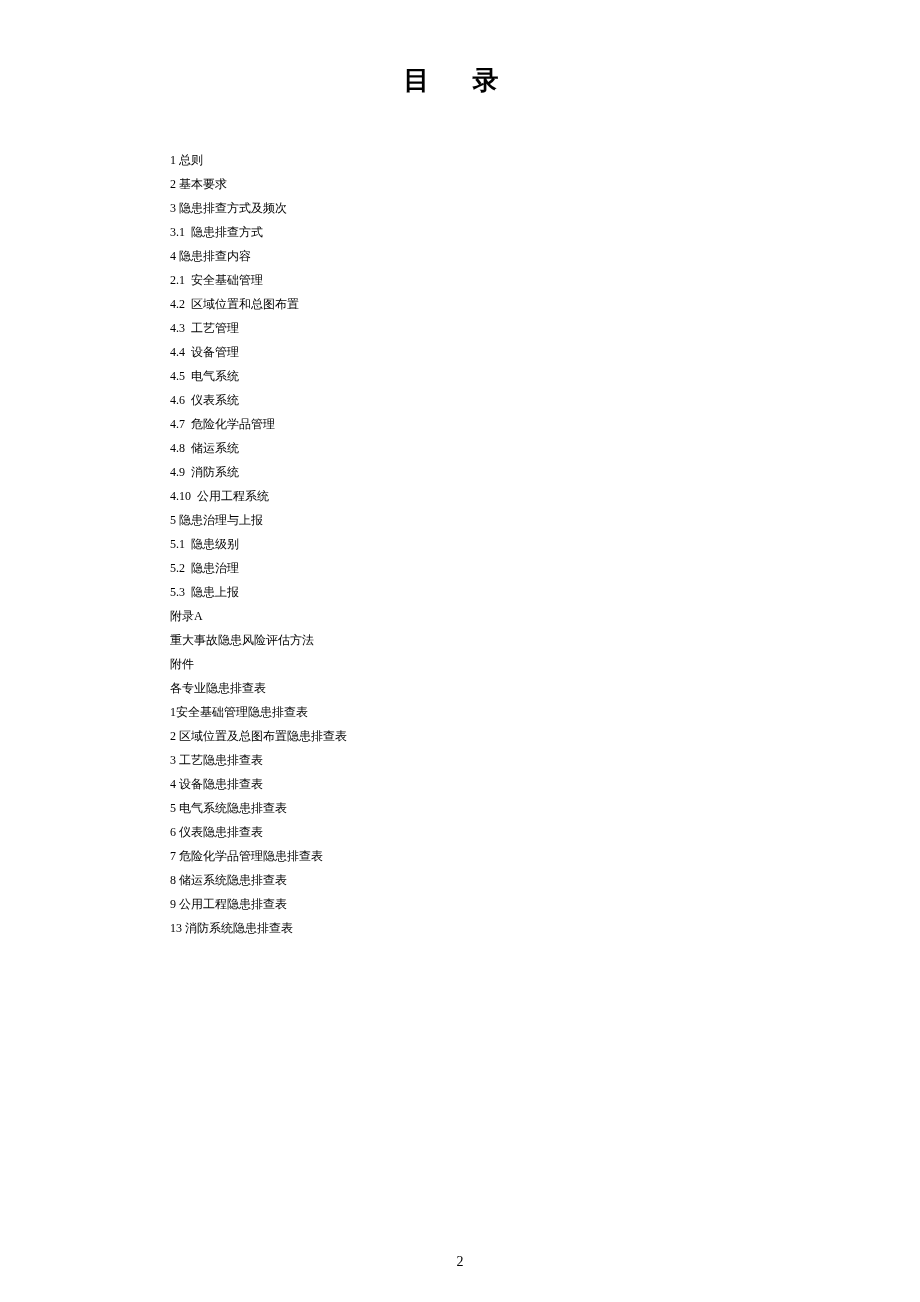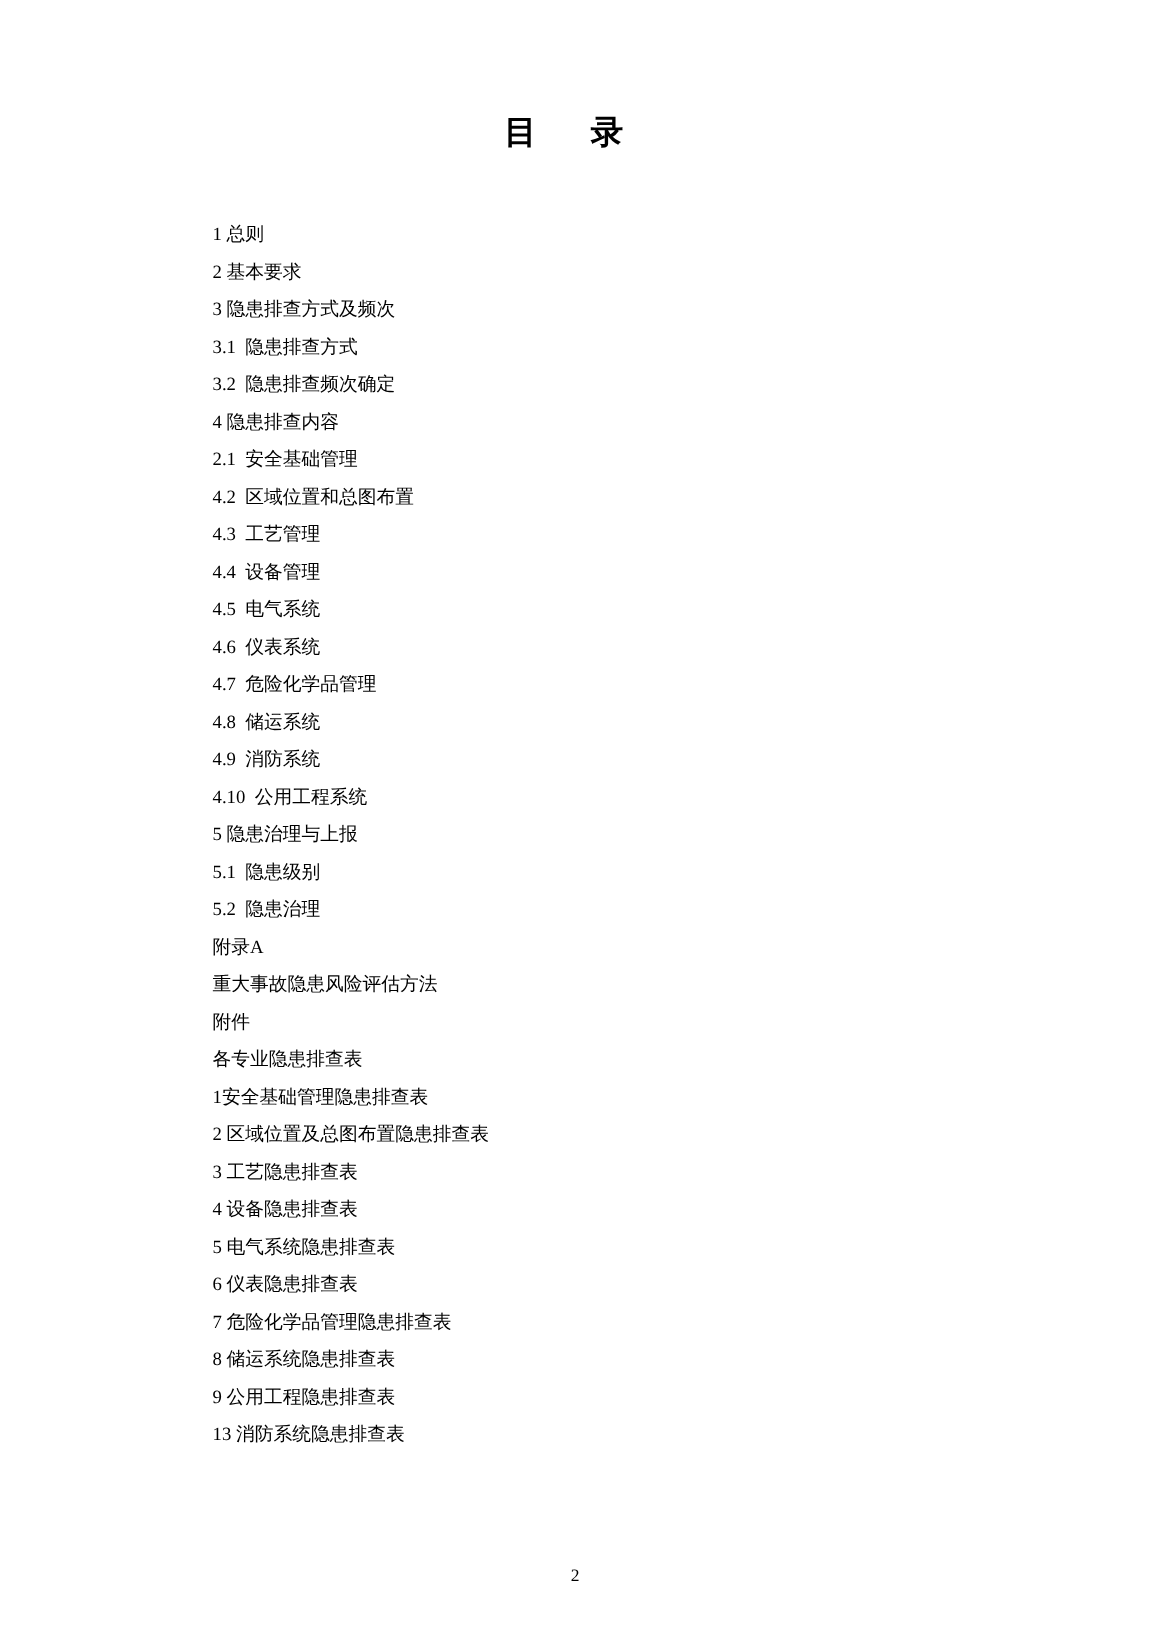--- a/index.html
+++ b/index.html
@@ -8,33 +8,33 @@
       box-sizing: border-box;
     }
     body {
       width: 920px;
       height: 1302px;
       background: #ffffff;
       font-family: "SimSun", "宋体", serif;
       position: relative;
     }
     .page {
-      padding: 88px 170px 0 170px;
+      padding: 63px 170px 0 170px;
     }
     .title {
       text-align: center;
       font-size: 26px;
       font-weight: bold;
       letter-spacing: 18px;
       margin-bottom: 50px;
       font-family: "SimHei", "黑体", sans-serif;
     }
     .toc-list {
       list-style: none;
-      font-size: 15px;
+      font-size: 12px;
       line-height: 2.0;
       color: #000;
     }
     .toc-item {
       white-space: pre;
     }
     .page-number {
       position: absolute;
       bottom: 32px;
       left: 0;
@@ -47,35 +47,35 @@
 </head>
 <body>
 
 <div class="page">
   <h1 class="title">目  录</h1>
   <ul class="toc-list">
       <li class="toc-item">1 总则</li>
       <li class="toc-item">2 基本要求</li>
       <li class="toc-item">3 隐患排查方式及频次</li>
       <li class="toc-item">3.1  隐患排查方式</li>
-      <li class="toc-item">3.2  隐患排查频次确定</li>
       <li class="toc-item">4 隐患排查内容</li>
       <li class="toc-item">2.1  安全基础管理</li>
       <li class="toc-item">4.2  区域位置和总图布置</li>
       <li class="toc-item">4.3  工艺管理</li>
       <li class="toc-item">4.4  设备管理</li>
       <li class="toc-item">4.5  电气系统</li>
       <li class="toc-item">4.6  仪表系统</li>
       <li class="toc-item">4.7  危险化学品管理</li>
       <li class="toc-item">4.8  储运系统</li>
       <li class="toc-item">4.9  消防系统</li>
       <li class="toc-item">4.10  公用工程系统</li>
       <li class="toc-item">5 隐患治理与上报</li>
       <li class="toc-item">5.1  隐患级别</li>
       <li class="toc-item">5.2  隐患治理</li>
+      <li class="toc-item">5.3  隐患上报</li>
       <li class="toc-item">附录A</li>
       <li class="toc-item">重大事故隐患风险评估方法</li>
       <li class="toc-item">附件</li>
       <li class="toc-item">各专业隐患排查表</li>
       <li class="toc-item">1安全基础管理隐患排查表</li>
       <li class="toc-item">2 区域位置及总图布置隐患排查表</li>
       <li class="toc-item">3 工艺隐患排查表</li>
       <li class="toc-item">4 设备隐患排查表</li>
       <li class="toc-item">5 电气系统隐患排查表</li>
       <li class="toc-item">6 仪表隐患排查表</li>

